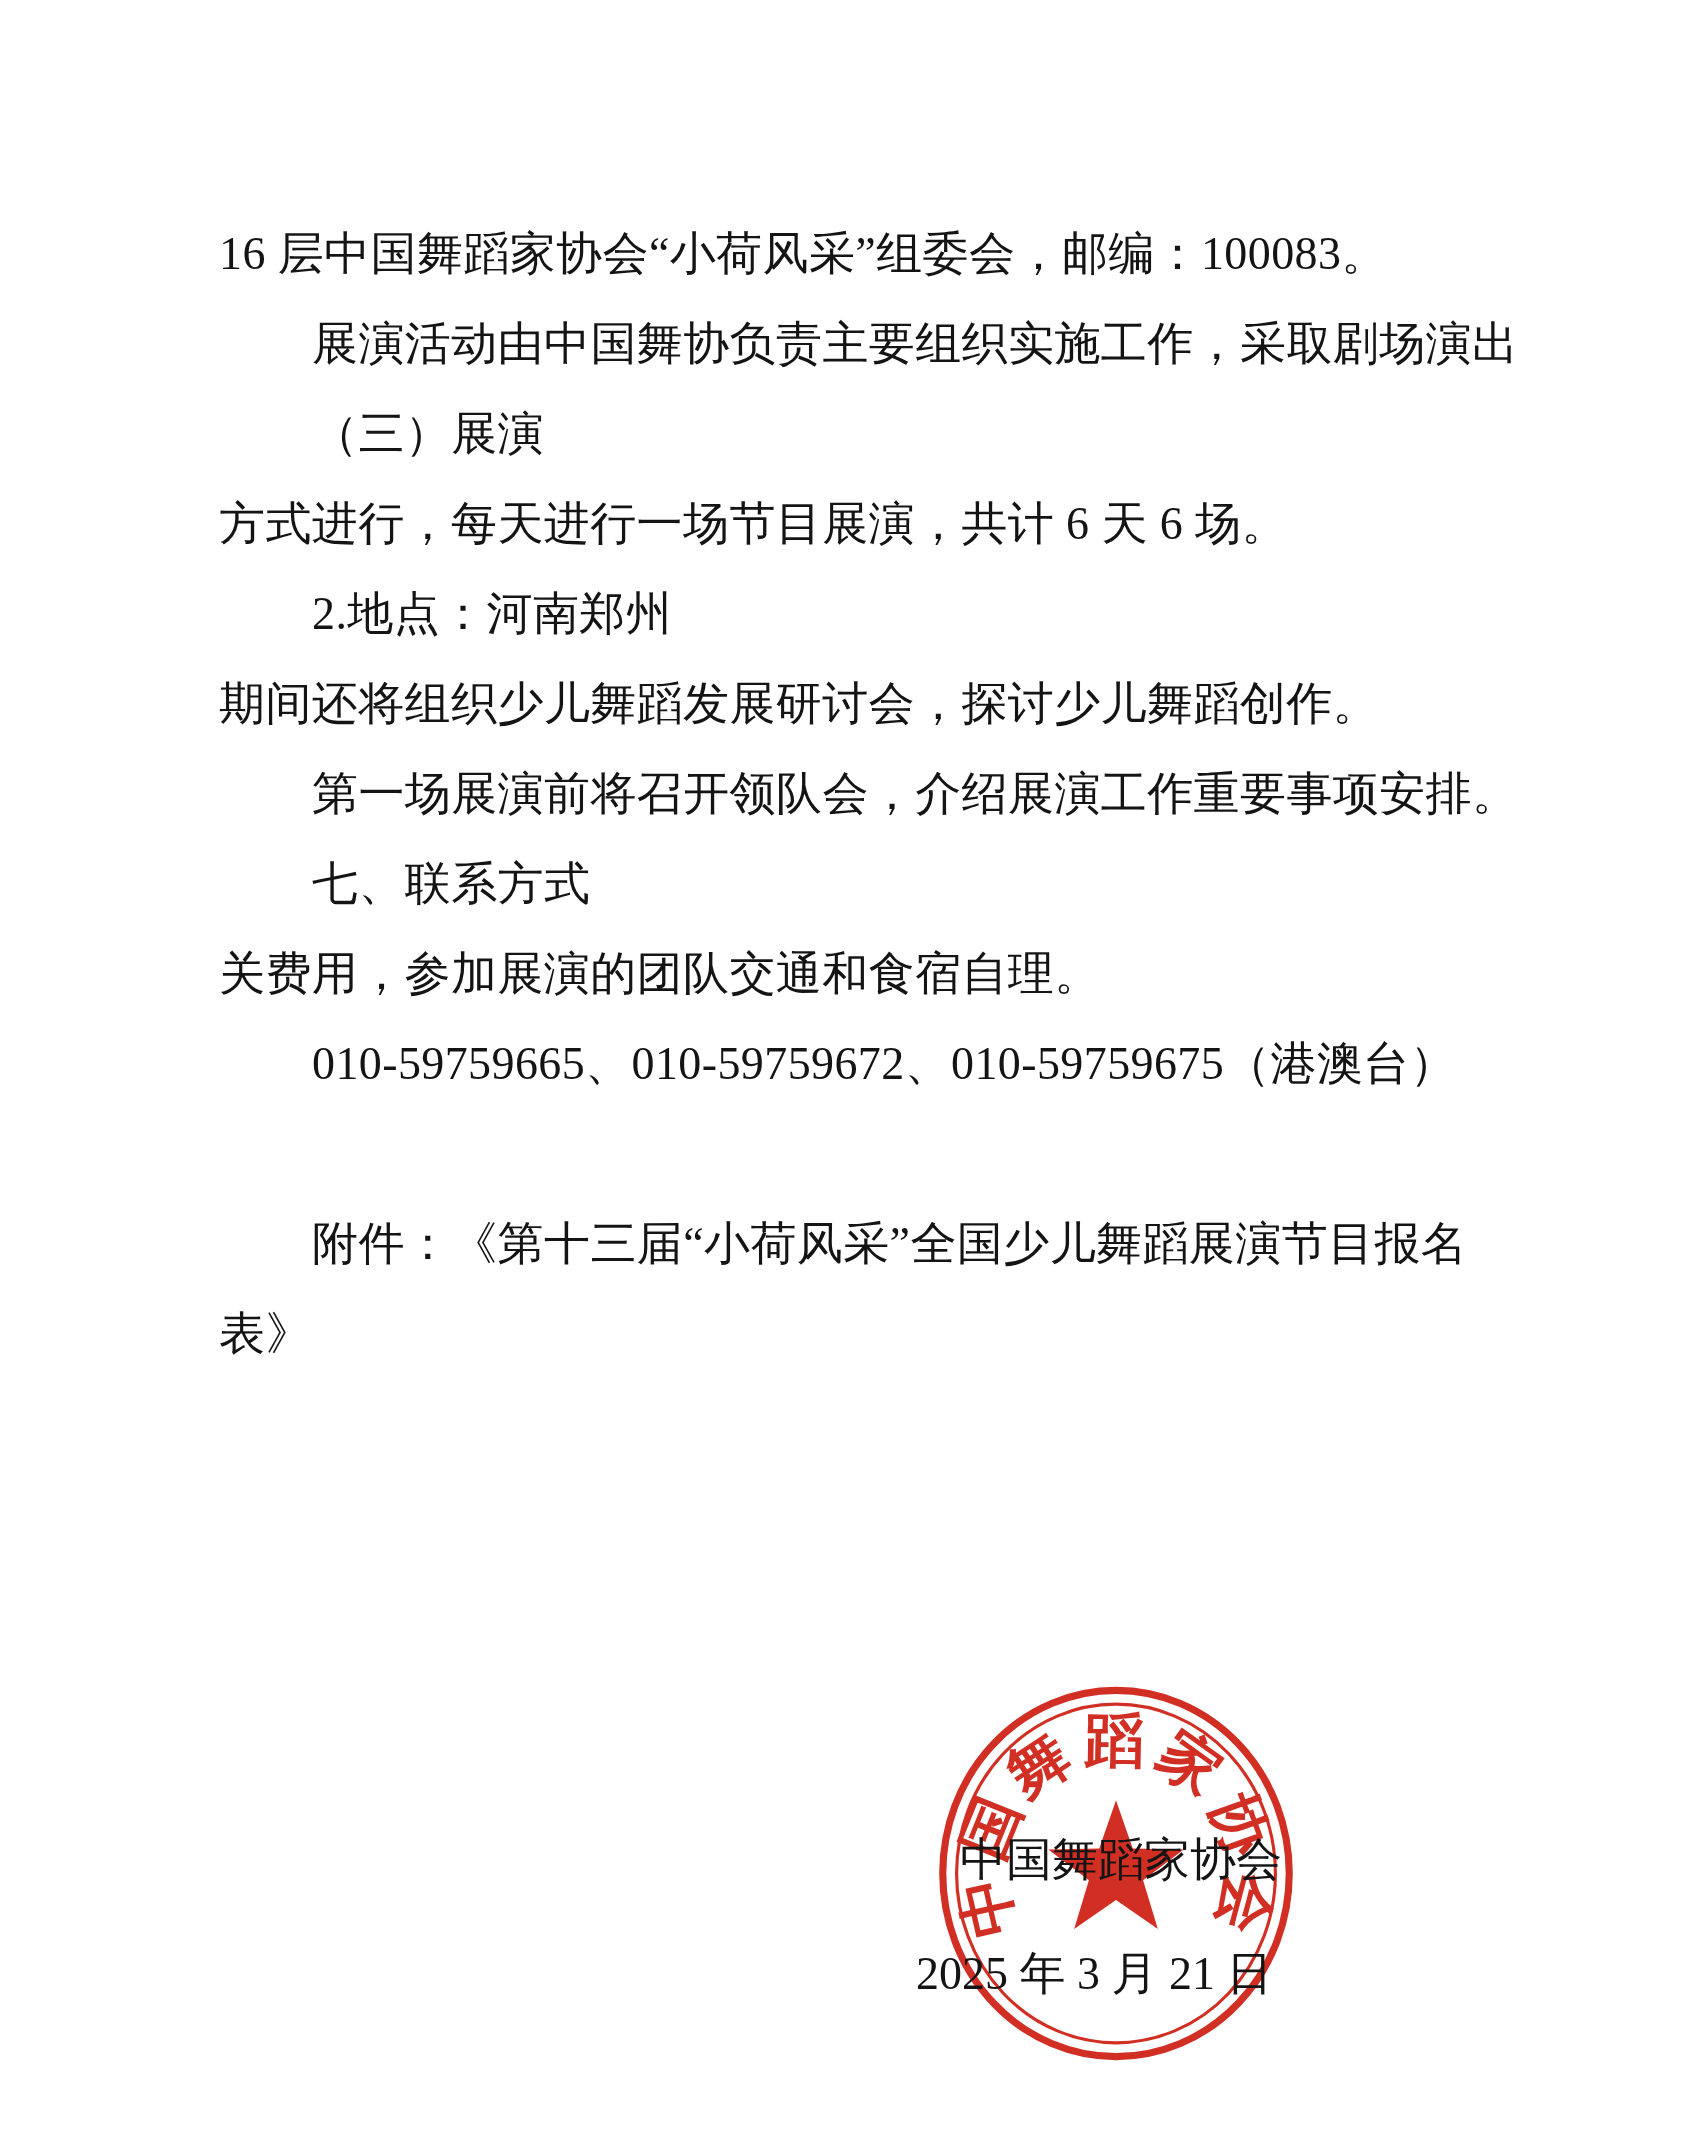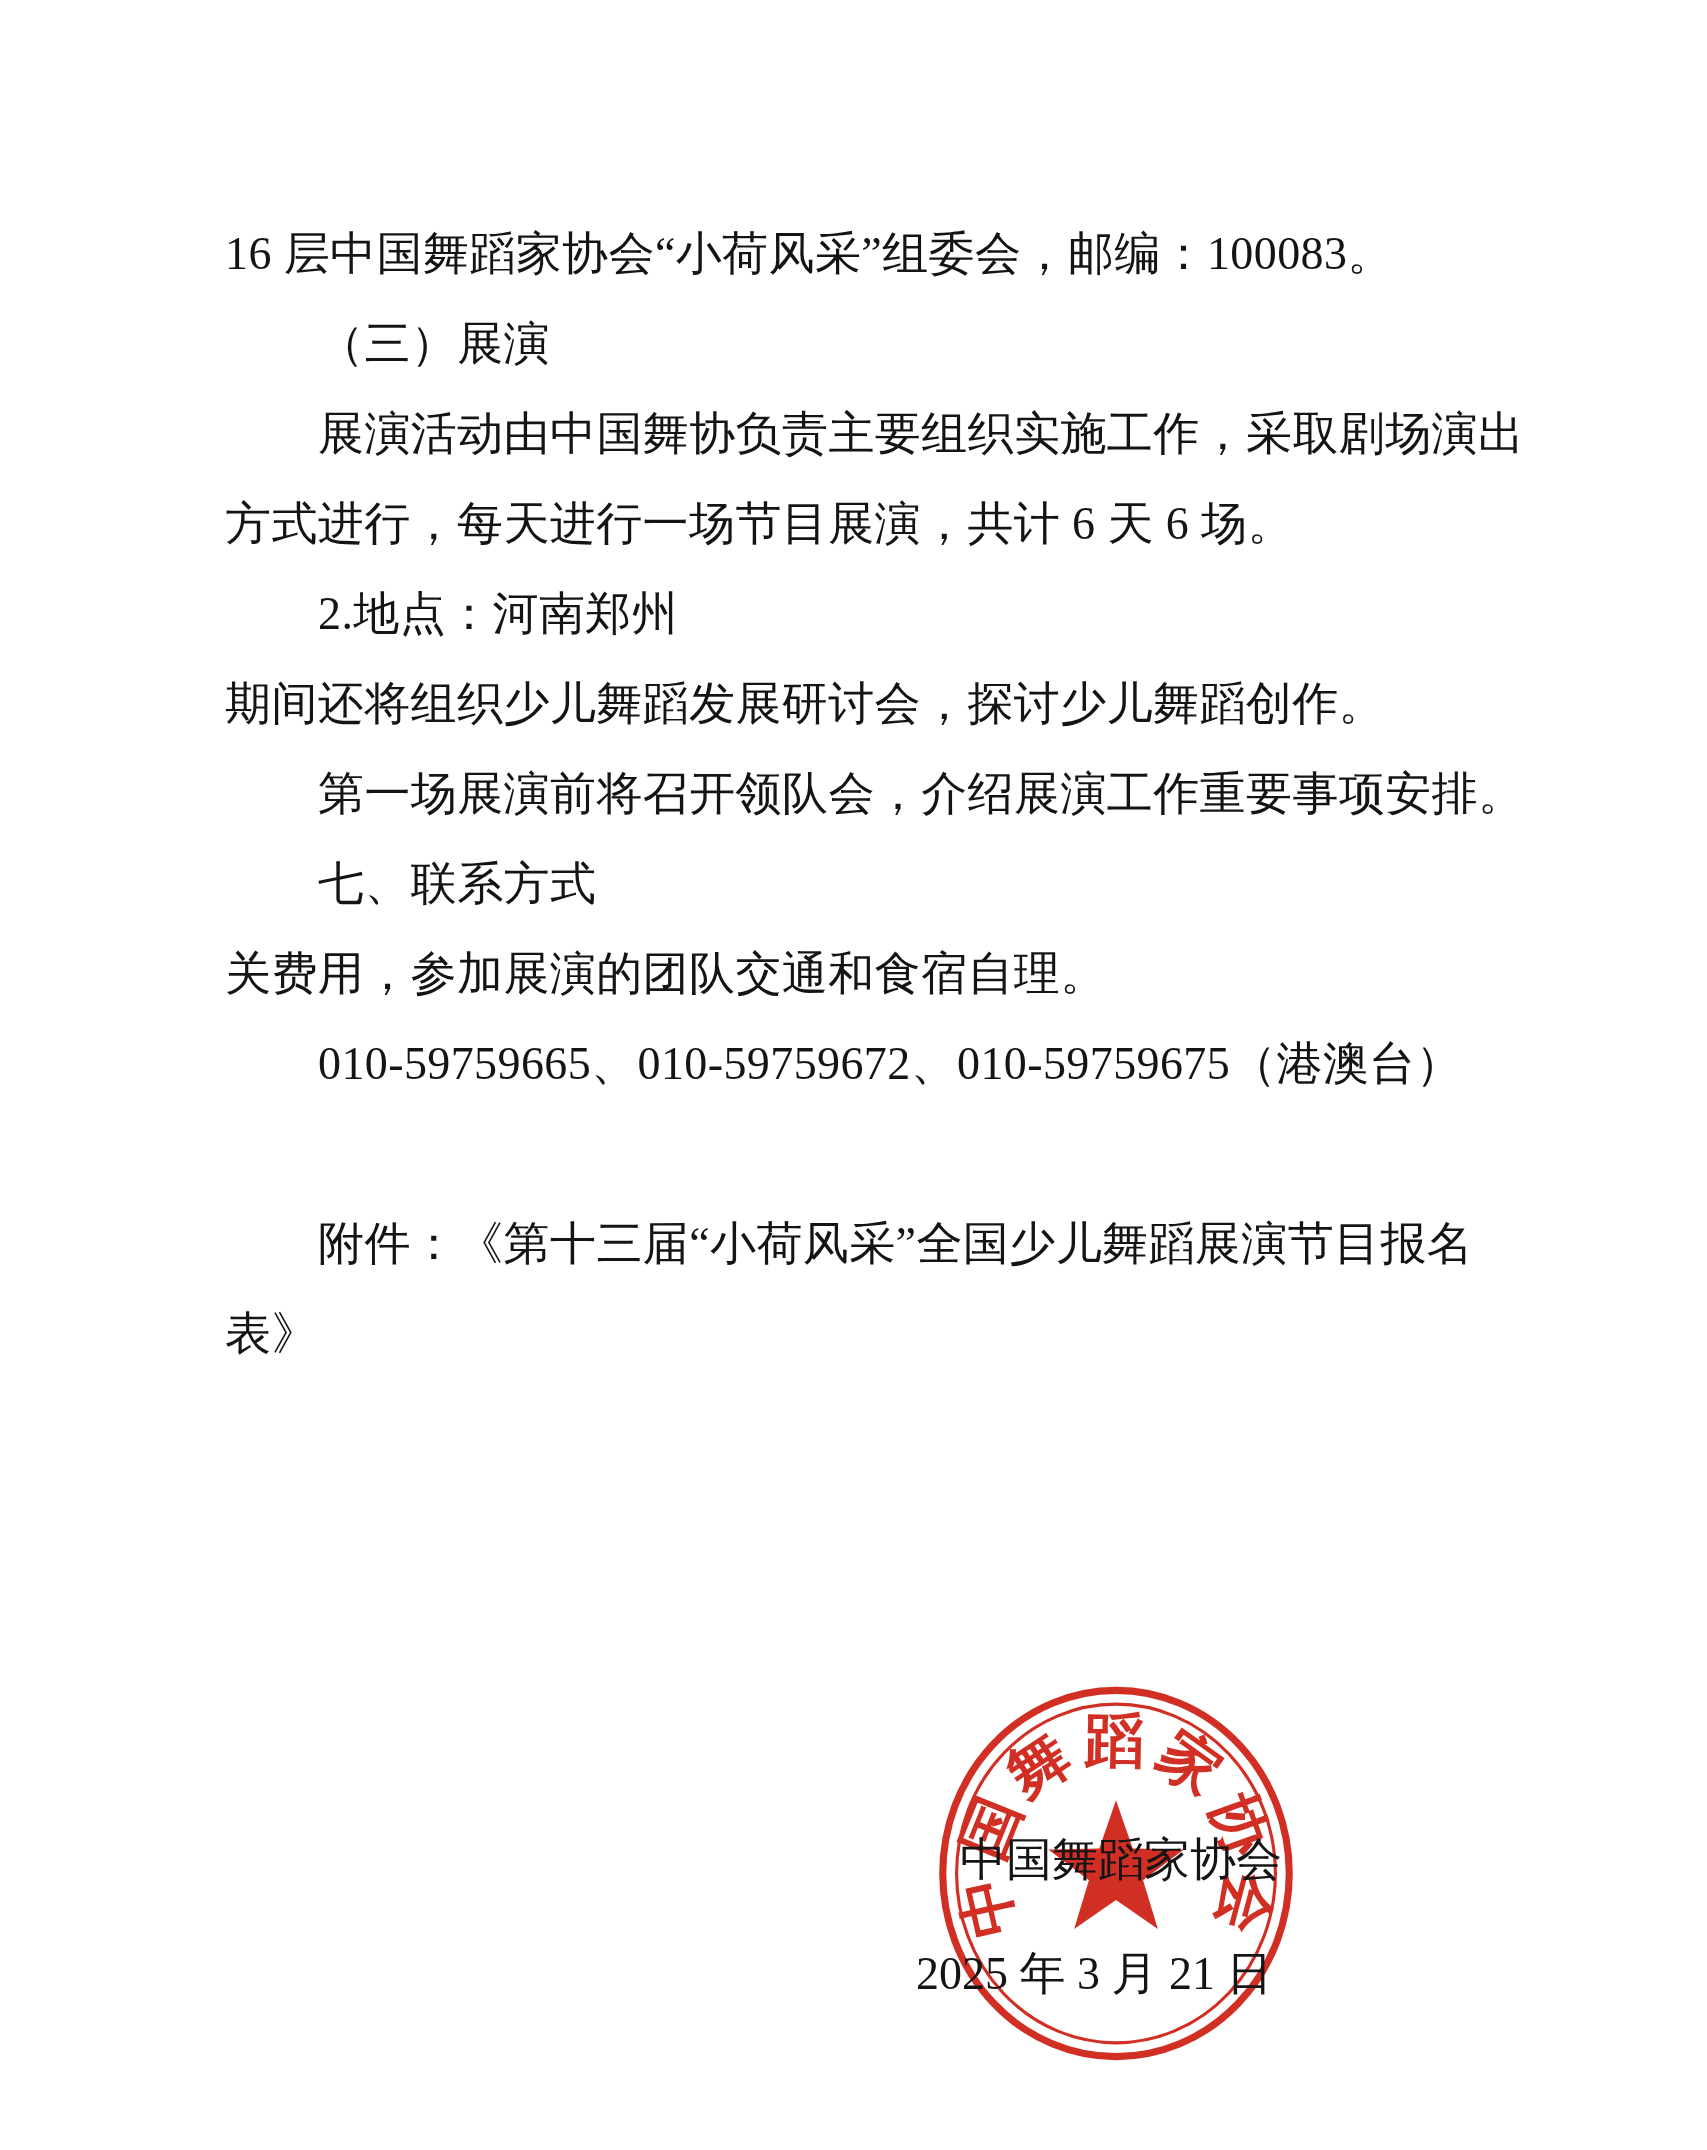--- a/index.html
+++ b/index.html
@@ -15,21 +15,21 @@
     font-family: "Liberation Serif", "DejaVu Serif", serif;
     color: #141414;
   }
   .page {
     position: absolute;
     inset: 0;
     background: #ffffff;
   }
   .doc {
     position: absolute;
-    left: 225px;
+    left: 219px;
     top: 209px;
     width: 1342px;
     z-index: 3;
   }
   .line {
     white-space: nowrap;
     font-size: 46px;
     line-height: 90px;
     height: 90px;
     color: #141414;
@@ -77,22 +77,22 @@
     <ellipse cx="450" cy="475" rx="403" ry="428" fill="none" stroke="#d02419" stroke-width="8"></ellipse>
     <polygon fill="#d02419" points="450,290 492.3,411.8 621.2,414.4 518.5,492.2 555.8,615.6 450,542 344.2,615.6 381.5,492.2 278.8,414.4 407.7,411.8"></polygon>
     <text font-size="150" fill="#d02419" letter-spacing="22">
       <textPath href="#seal-arc" xlink:href="#seal-arc" startOffset="0">中国舞蹈家协会</textPath>
     </text>
   </svg>
 
   <div class="doc">
     <div>
         <div class="line indent-0">16 层中国舞蹈家协会“小荷风采”组委会，邮编：100083。</div>
+        <div class="line indent-2">展演活动由中国舞协负责主要组织实施工作，采取剧场演出</div>
         <div class="line indent-2">（三）展演</div>
-        <div class="line indent-2">展演活动由中国舞协负责主要组织实施工作，采取剧场演出</div>
         <div class="line indent-0">方式进行，每天进行一场节目展演，共计 6 天 6 场。</div>
         <div class="line indent-2">2.地点：河南郑州</div>
         <div class="line indent-0">期间还将组织少儿舞蹈发展研讨会，探讨少儿舞蹈创作。</div>
         <div class="line indent-2">第一场展演前将召开领队会，介绍展演工作重要事项安排。</div>
         <div class="line indent-2">七、联系方式</div>
         <div class="line indent-0">关费用，参加展演的团队交通和食宿自理。</div>
         <div class="line indent-2">010-59759665、010-59759672、010-59759675（港澳台）</div>
       </div>
     <div class="attachment-block">
         <div class="line indent-2">附件：《第十三届“小荷风采”全国少儿舞蹈展演节目报名</div>

